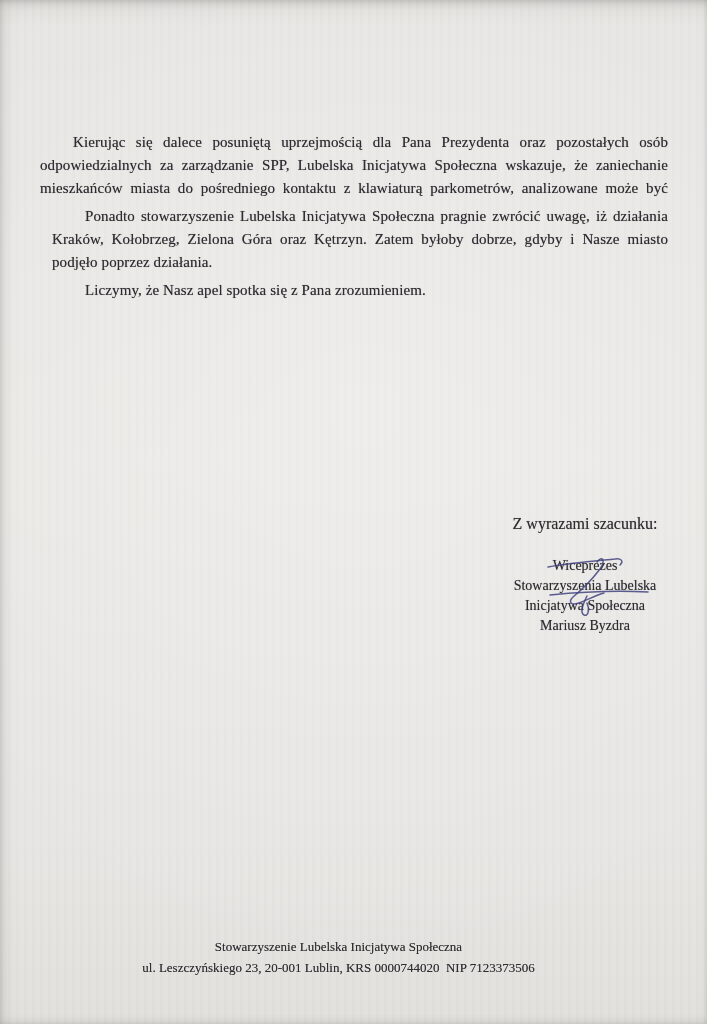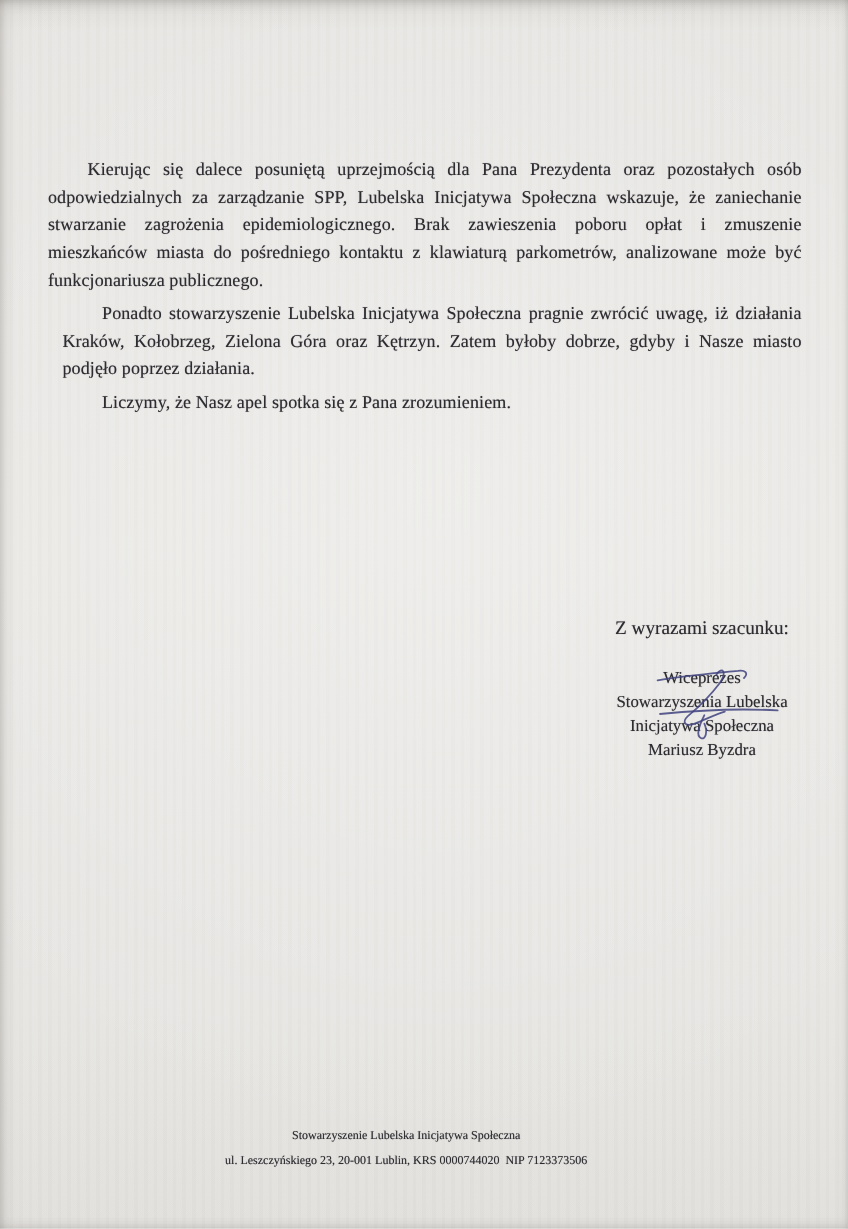--- a/index.html
+++ b/index.html
@@ -40,36 +40,34 @@
     position:absolute; top:550px; left:505px; width:160px; height:80px;
     pointer-events:none;
   }
   .signature-svg path{
     fill:none; stroke:#41437f; stroke-width:1.5;
     stroke-linecap:round; stroke-linejoin:round; opacity:.85;
   }
   .footer{
     position:absolute; top:936px; left:0; right:30px;
     text-align:center;
-    font-size:10px; line-height:21px;
+    font-size:13px; line-height:21px;
     text-shadow:0 0 .6px rgba(45,44,50,.5);
   }
 </style>
 </head>
 <body>
 
 <div class="page" style="color: rgb(45, 44, 49); text-decoration: underline;">
 
   <div class="body-text">
       <div class="para">
         <div class="line indent">Kierując się dalece posuniętą uprzejmością dla Pana Prezydenta oraz pozostałych osób</div>
         <div class="line">odpowiedzialnych za zarządzanie SPP, Lubelska Inicjatywa Społeczna wskazuje, że zaniechanie</div>
-        <div class="line">stwarzanie zagrożenia epidemiologicznego. Brak zawieszenia poboru opłat i zmuszenie</div>
         <div class="line">mieszkańców miasta do pośredniego kontaktu z klawiaturą parkometrów, analizowane może być</div>
-        <div class="line last">funkcjonariusza publicznego.</div>
       </div>
       <div class="para">
         <div class="line indent">Ponadto stowarzyszenie Lubelska Inicjatywa Społeczna pragnie zwrócić uwagę, iż działania</div>
         <div class="line">Kraków, Kołobrzeg, Zielona Góra oraz Kętrzyn. Zatem byłoby dobrze, gdyby i Nasze miasto</div>
         <div class="line last">podjęło poprzez działania.</div>
       </div>
       <div class="para">
         <div class="line indent last">Liczymy, że Nasz apel spotka się z Pana zrozumieniem.</div>
       </div>
     </div>

